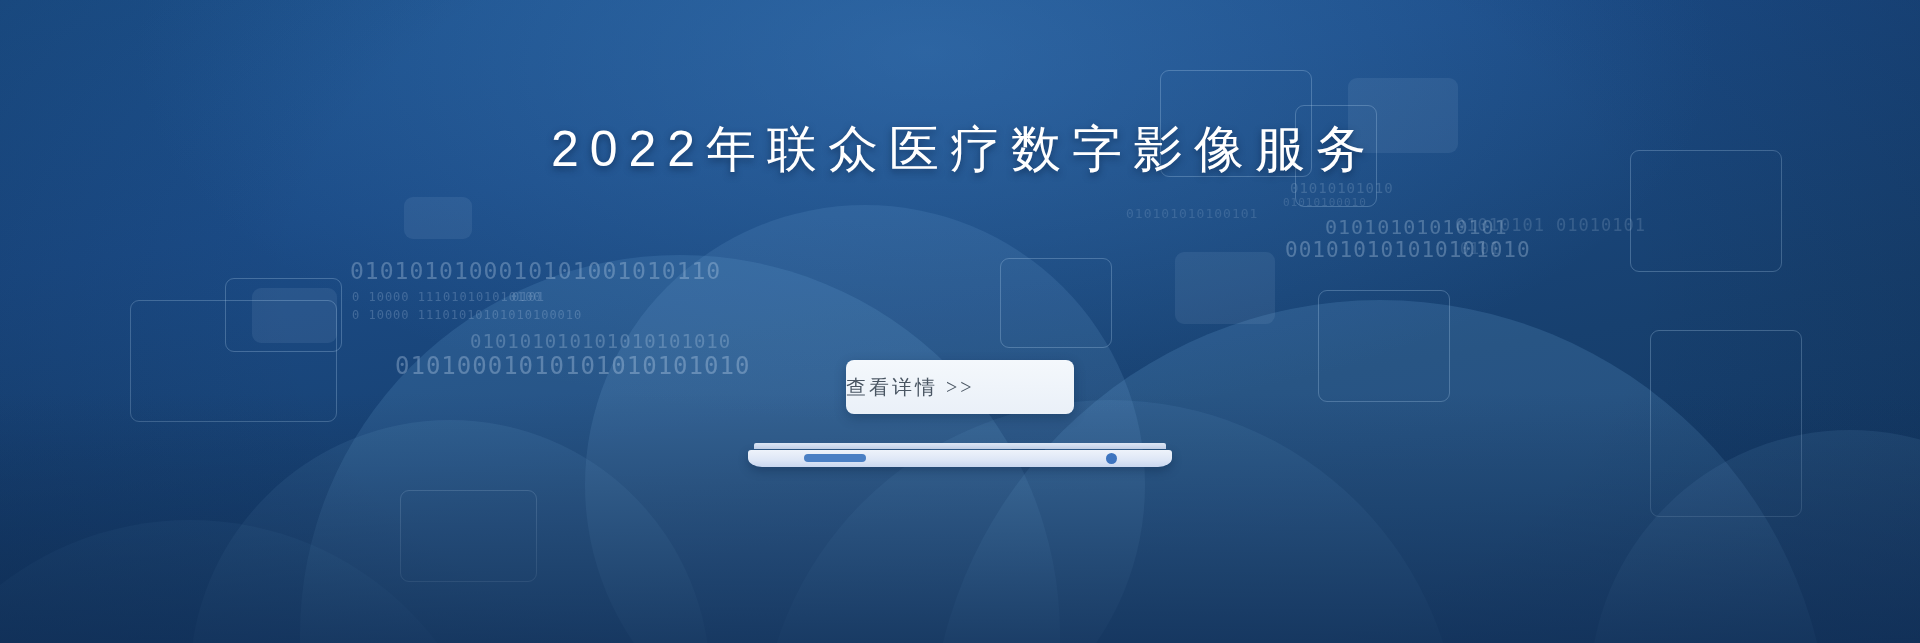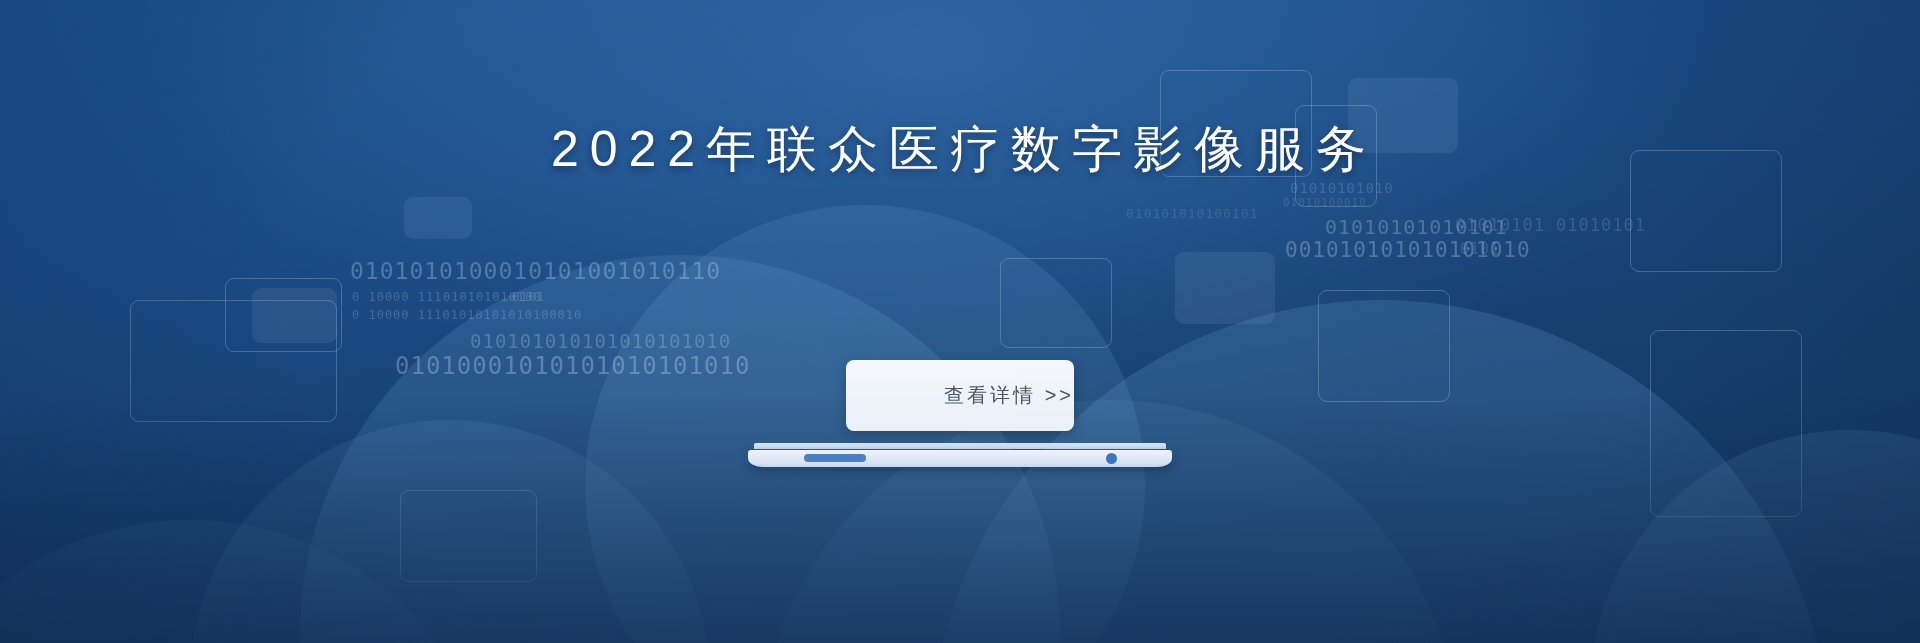--- a/index.html
+++ b/index.html
@@ -67,27 +67,28 @@
     letter-spacing:11px;
     font-weight:400;
     text-shadow:0 3px 7px rgba(7,30,62,.55);
     white-space:nowrap;
   }
 
   
   .cta{
     position:absolute;
     left:846px;top:360px;
-    width:228px;height:71px;
+    width:228px;height:54px;
     background:linear-gradient(to bottom,#f4f8fc 0%, #eaf0f8 100%);
     border-radius:8px;
     box-shadow:0 4px 12px rgba(8,30,60,.30);
-    display:flex;align-items:center;justify-content:flex-end;
+    display:flex;align-items:center;justify-content:flex-start;
     cursor:pointer;
     z-index:9;
+    font-family:Liberation Serif, serif;
   }
   .cta-label{
     color:#4a5663;
     font-size:20px;
     letter-spacing:3px;
     white-space:nowrap;
   }
 
   
   .laptop{

